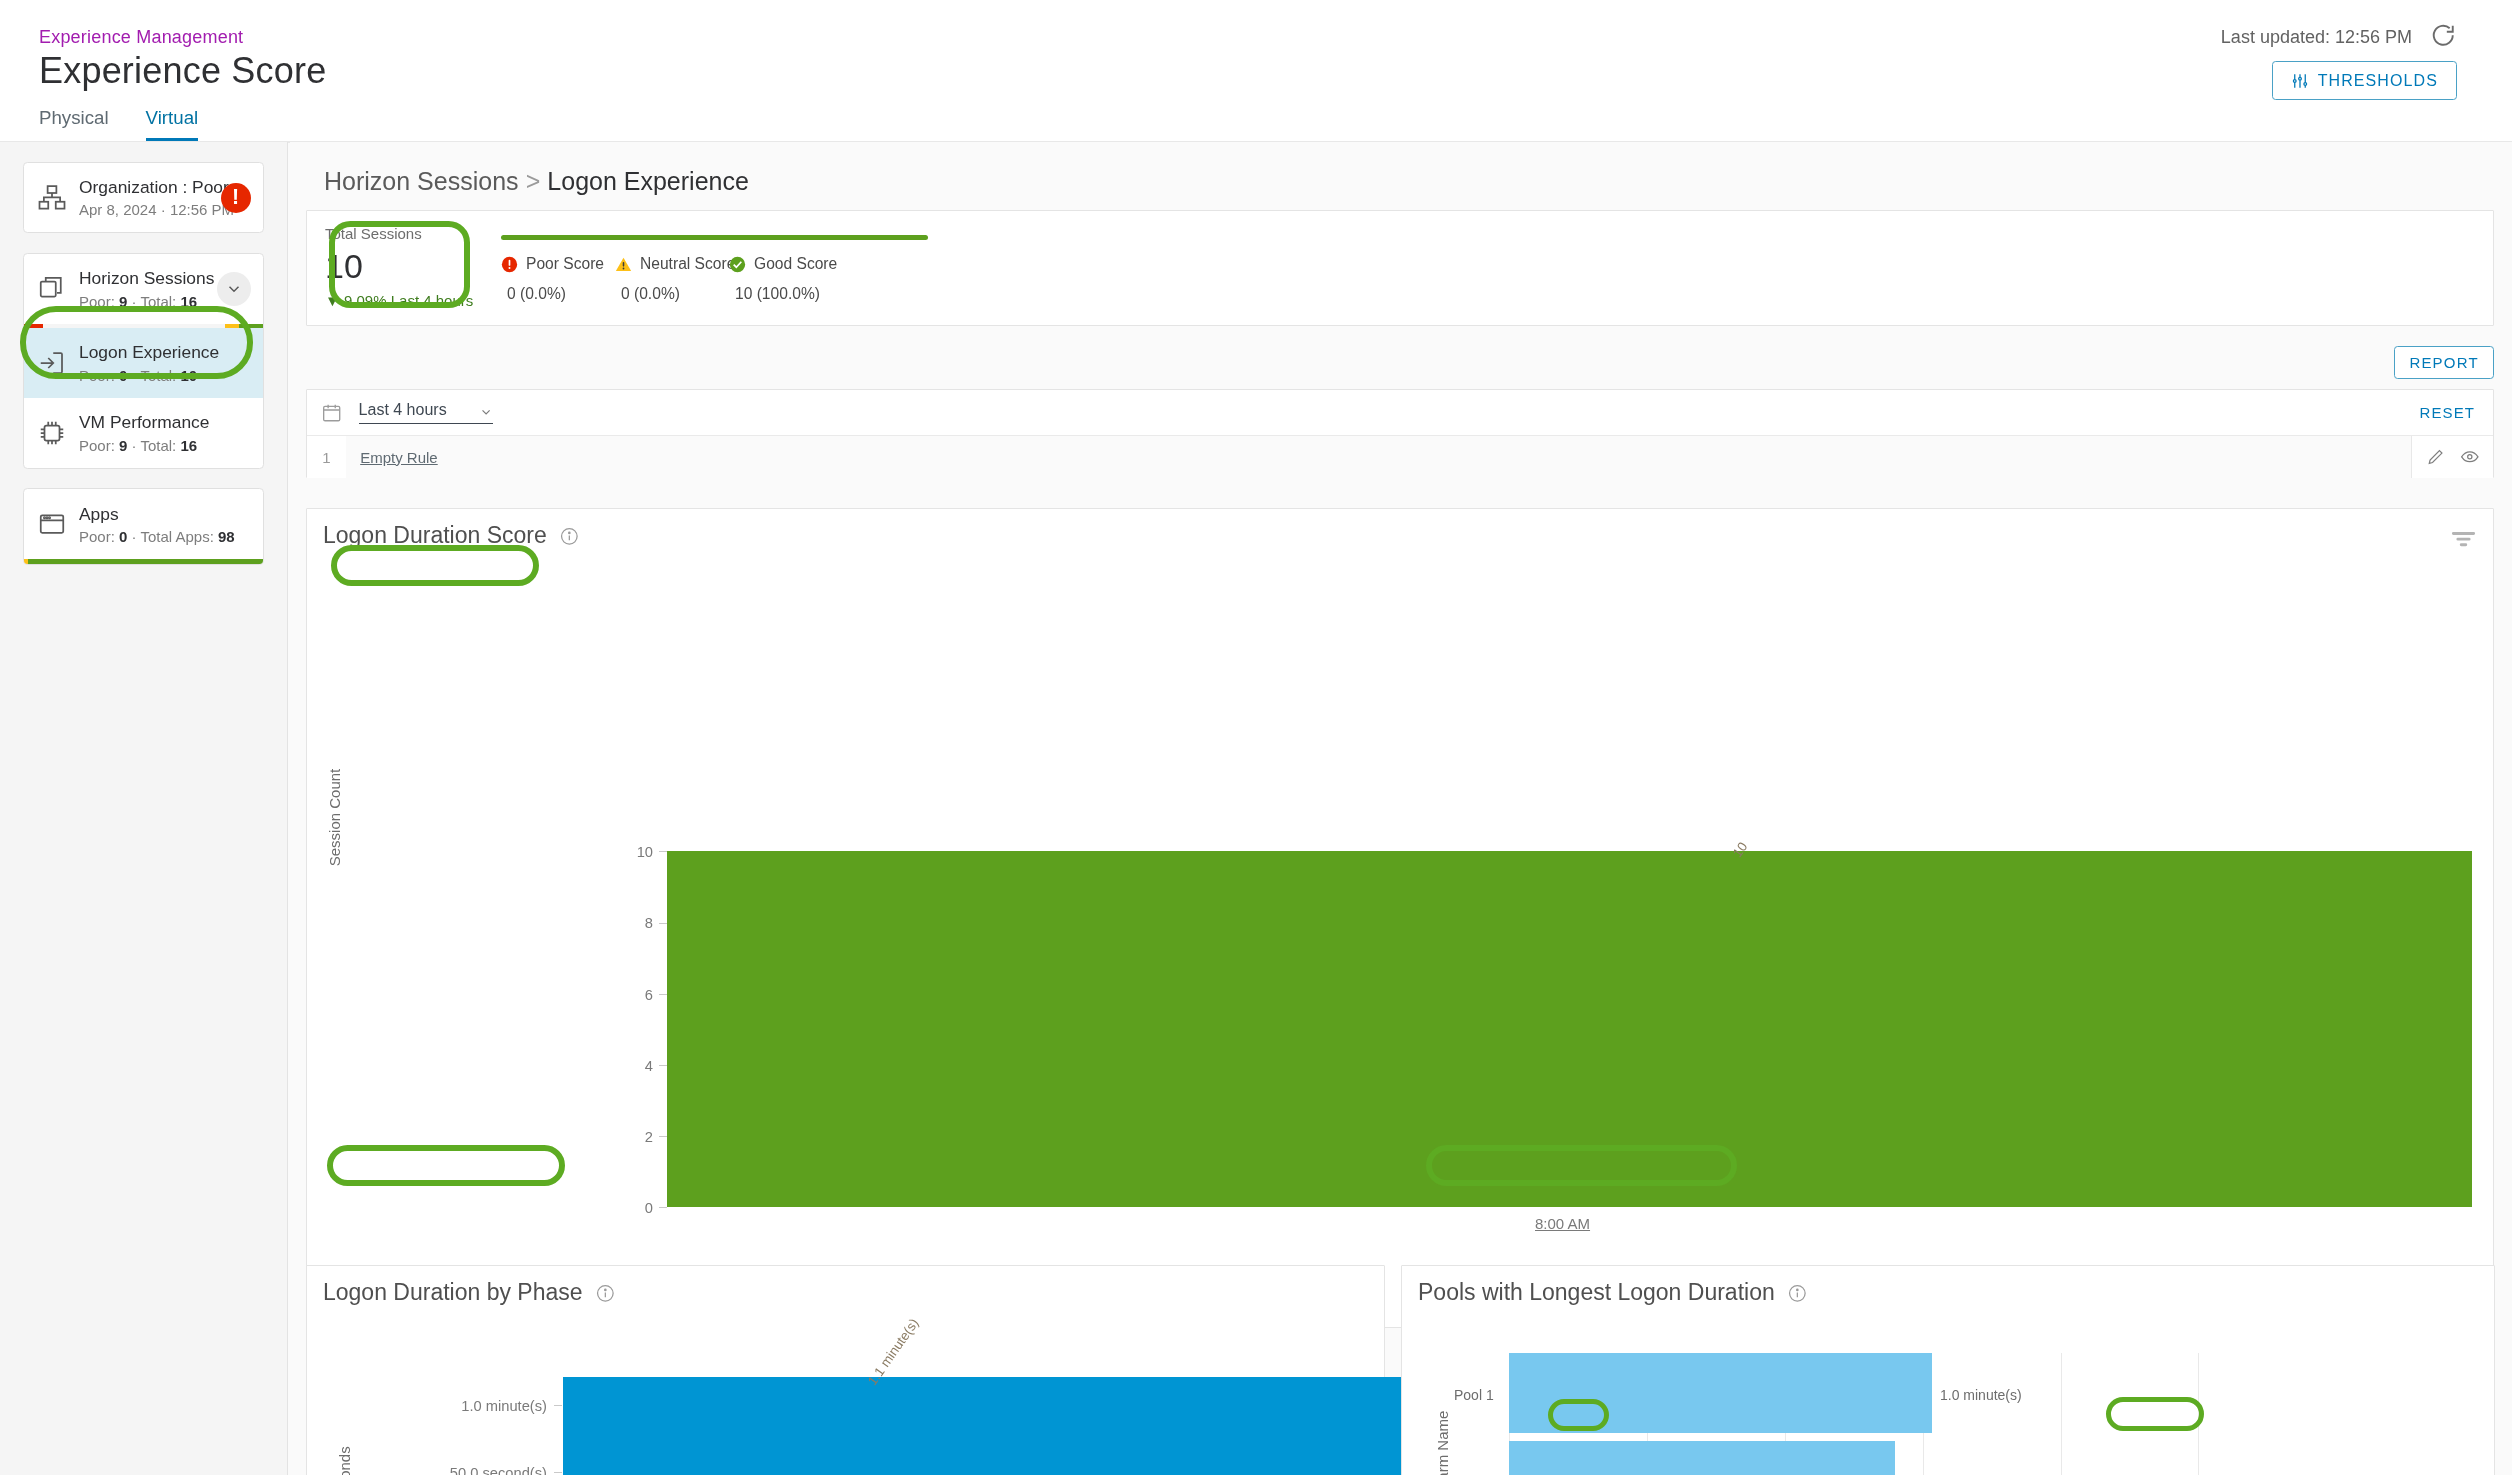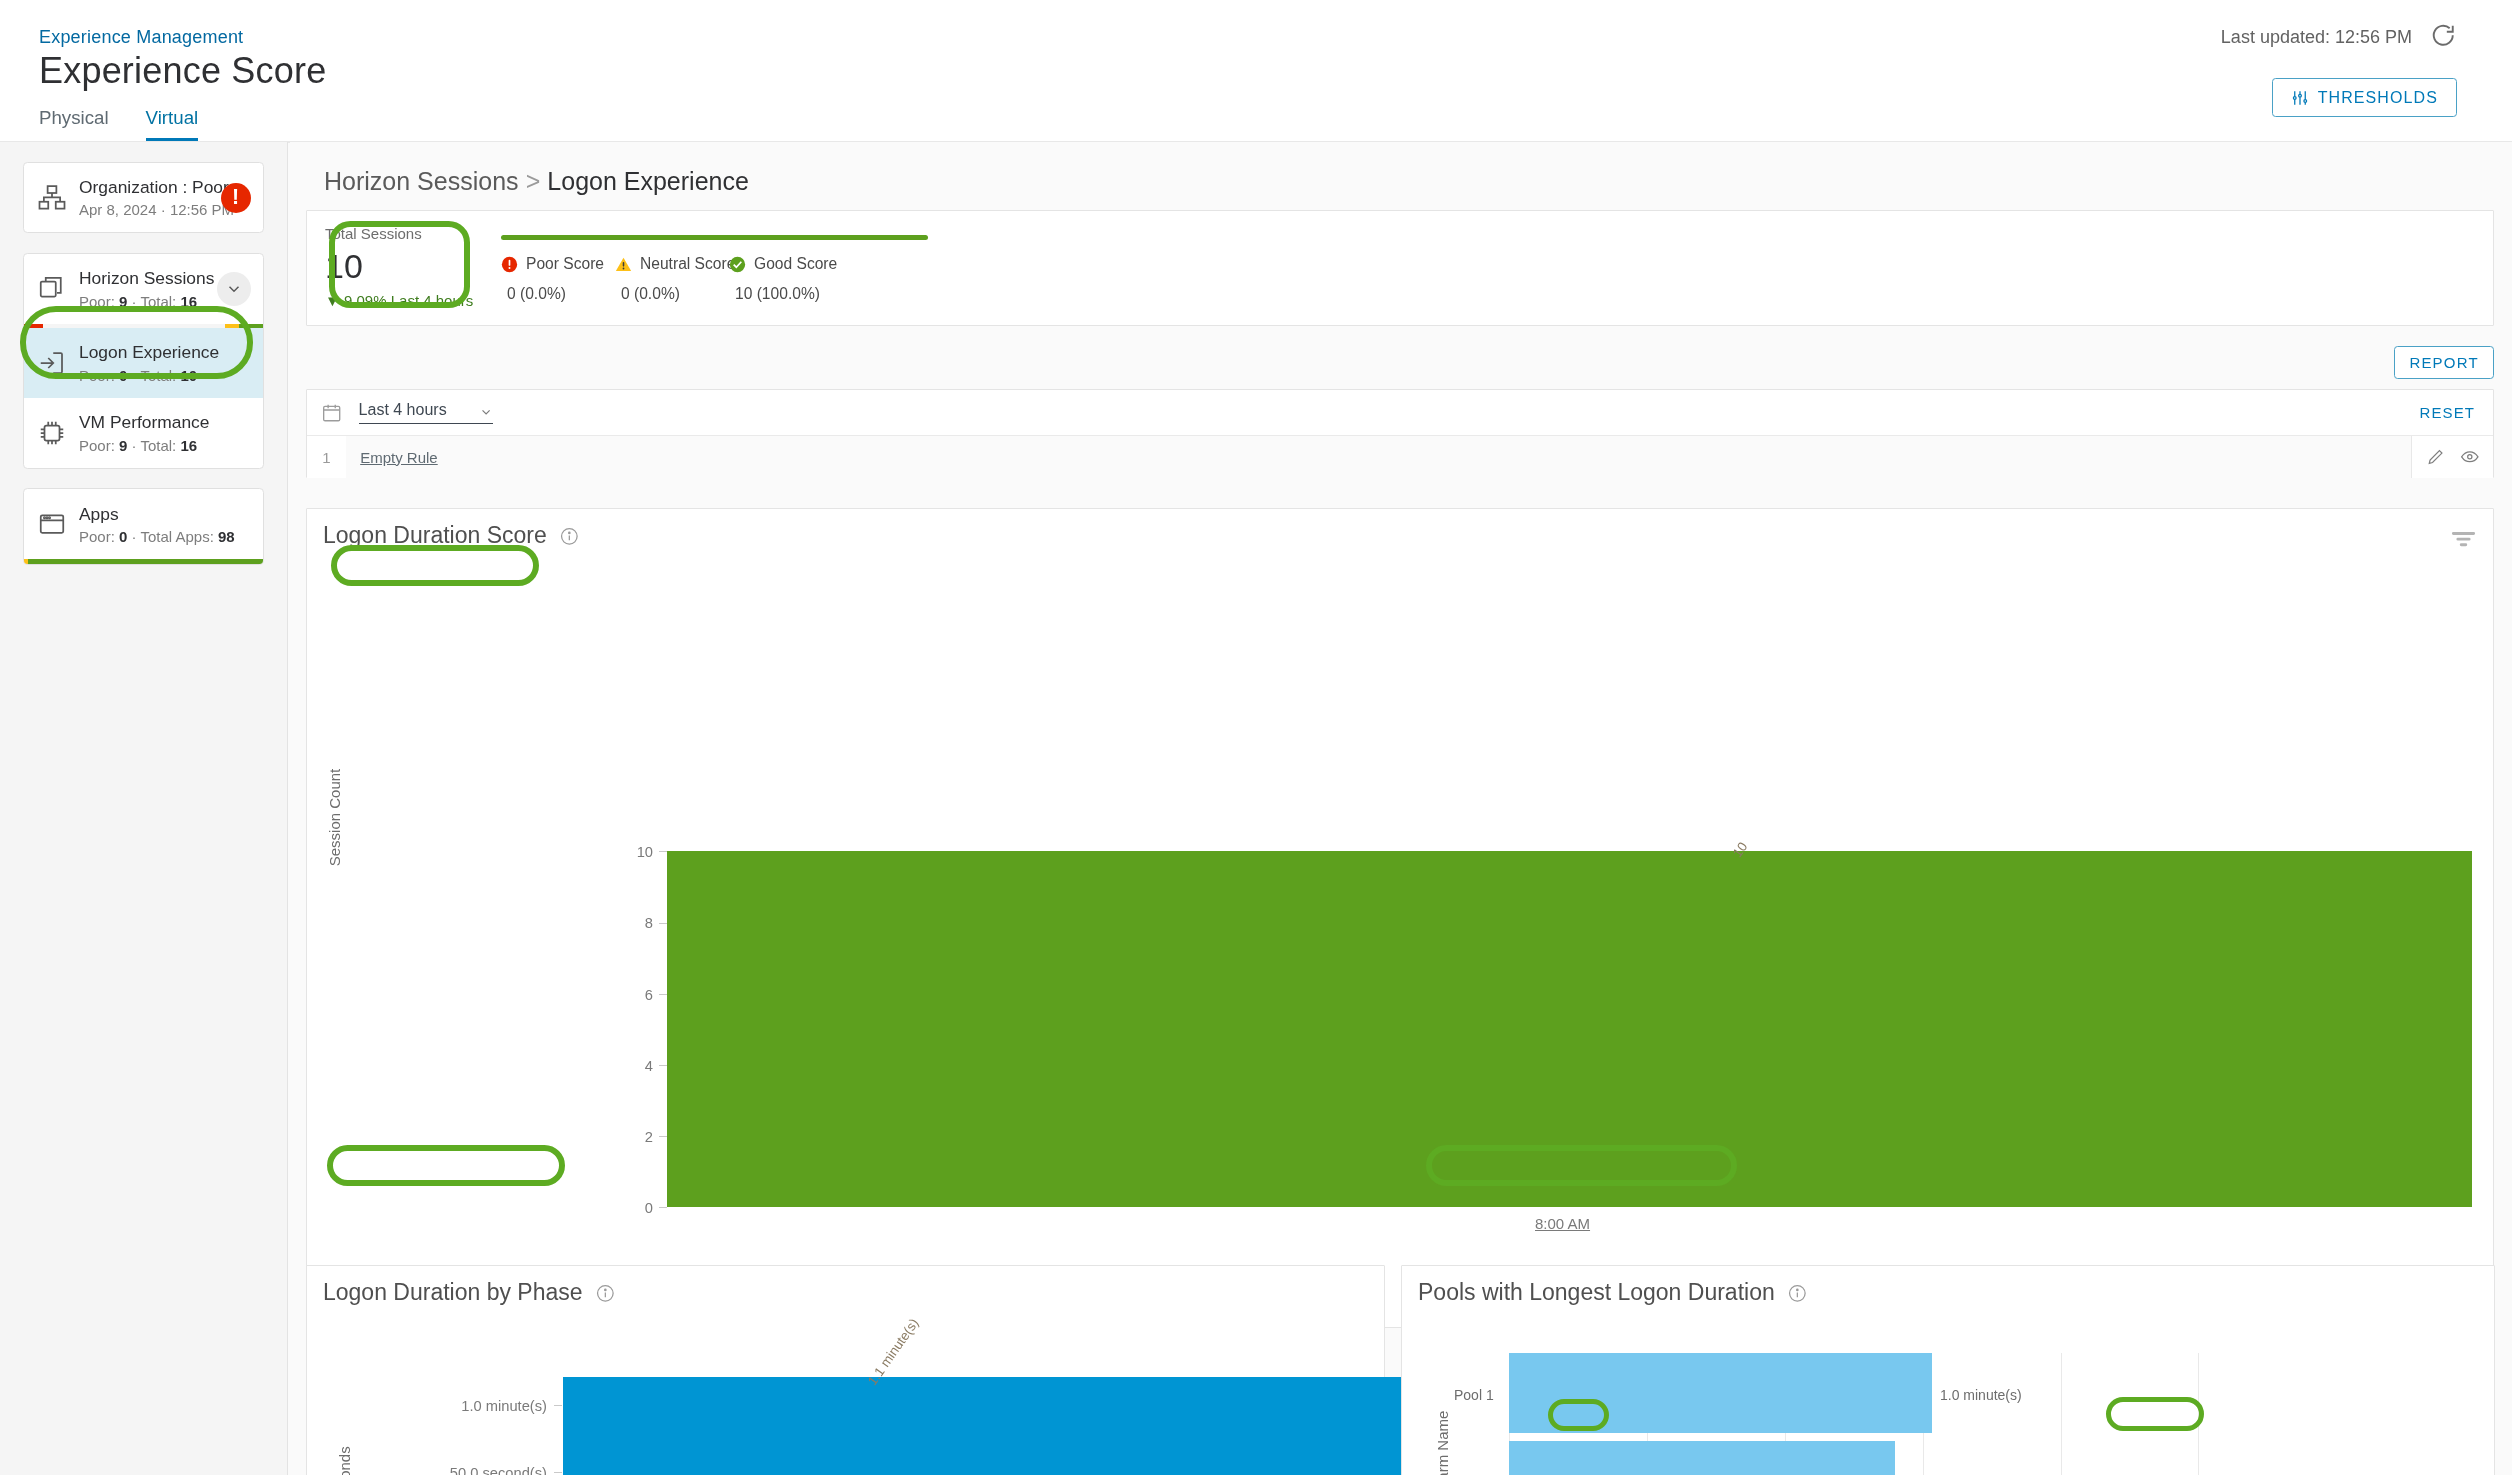--- a/index.html
+++ b/index.html
@@ -13,21 +13,21 @@
     position: relative;
   }
 
   
   .header {
     position: absolute; top:0; left:0; width:2512px; height:142px;
     background:#ffffff;
   }
   .breadcrumb-top {
     position:absolute; left:39px; top:27px;
-    font-size:18px; color:#0369a1; letter-spacing:0.2px;
+    font-size:18px; color:#a21caf; letter-spacing:0.2px;
   }
   .page-title {
     position:absolute; left:39px; top:50px;
     font-size:36px; color:#2f3033; font-weight:400; letter-spacing:0.2px;
   }
   .tabs {
     position:absolute; left:39px; top:107px;
     display:flex; gap:37px; align-items:flex-end;
   }
   .tab {
@@ -43,21 +43,21 @@
   .refresh-icon {
     position:absolute; right:55px; top:21.4px;
     width:28.5px; height:28.5px; cursor:pointer;
   }
   .thresholds-btn {
     position:absolute; right:55px; top:61px;
     height:39px; padding:0 18px;
     border:1.3px solid #4aa1c6; border-radius:3.6px;
     background:#fff; color:#0079b8;
     font-size:16px; letter-spacing:1.1px; font-weight:500;
-    display:flex; align-items:center; gap:9px; cursor:pointer;margin-top:17px;
+    display:flex; align-items:center; gap:9px; cursor:pointer;
   }
   .header-rule {
     position:absolute; left:0; top:141px; width:2512px; height:1.8px; background:#e8e8e8;
   }
 
   
   .sidebar {
     position:absolute; left:0; top:142px; width:288px; height:1333px;
     background:#f5f5f5; border-right:1.8px solid #e3e3e3;
     padding:19.6px 23px;

